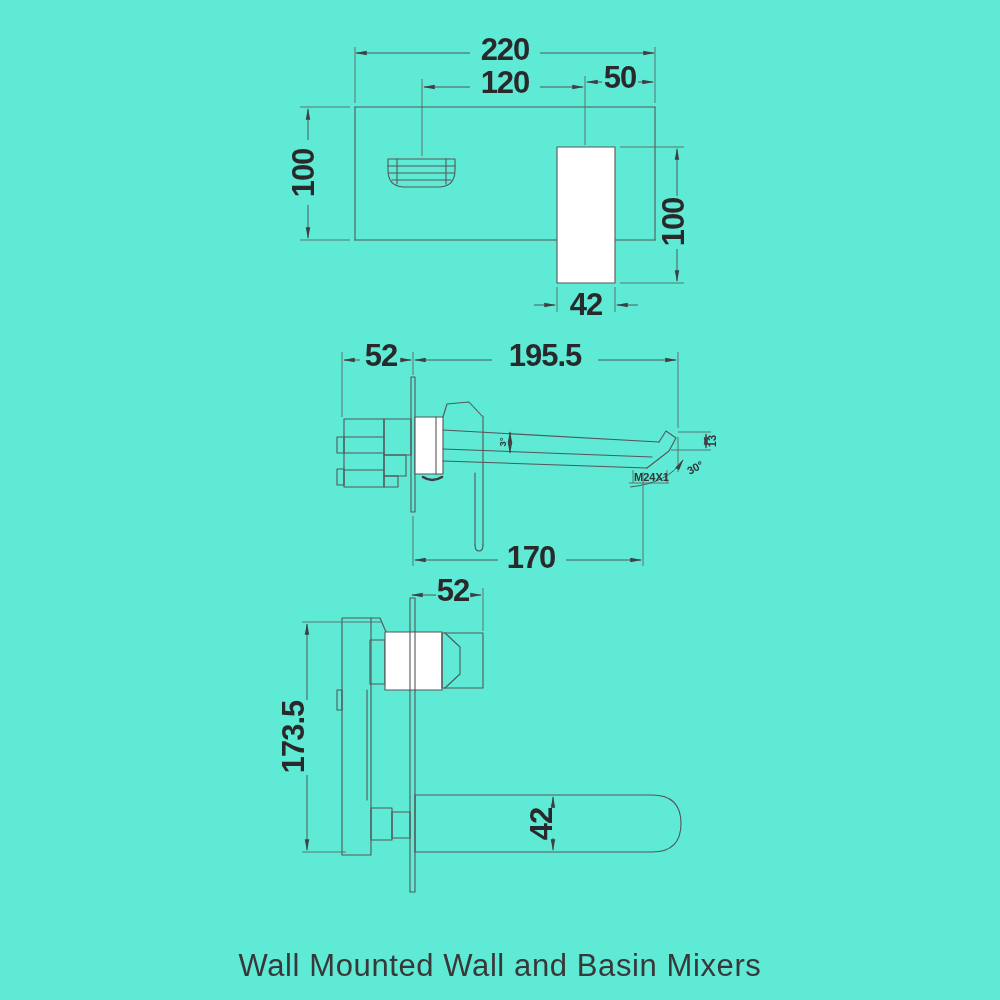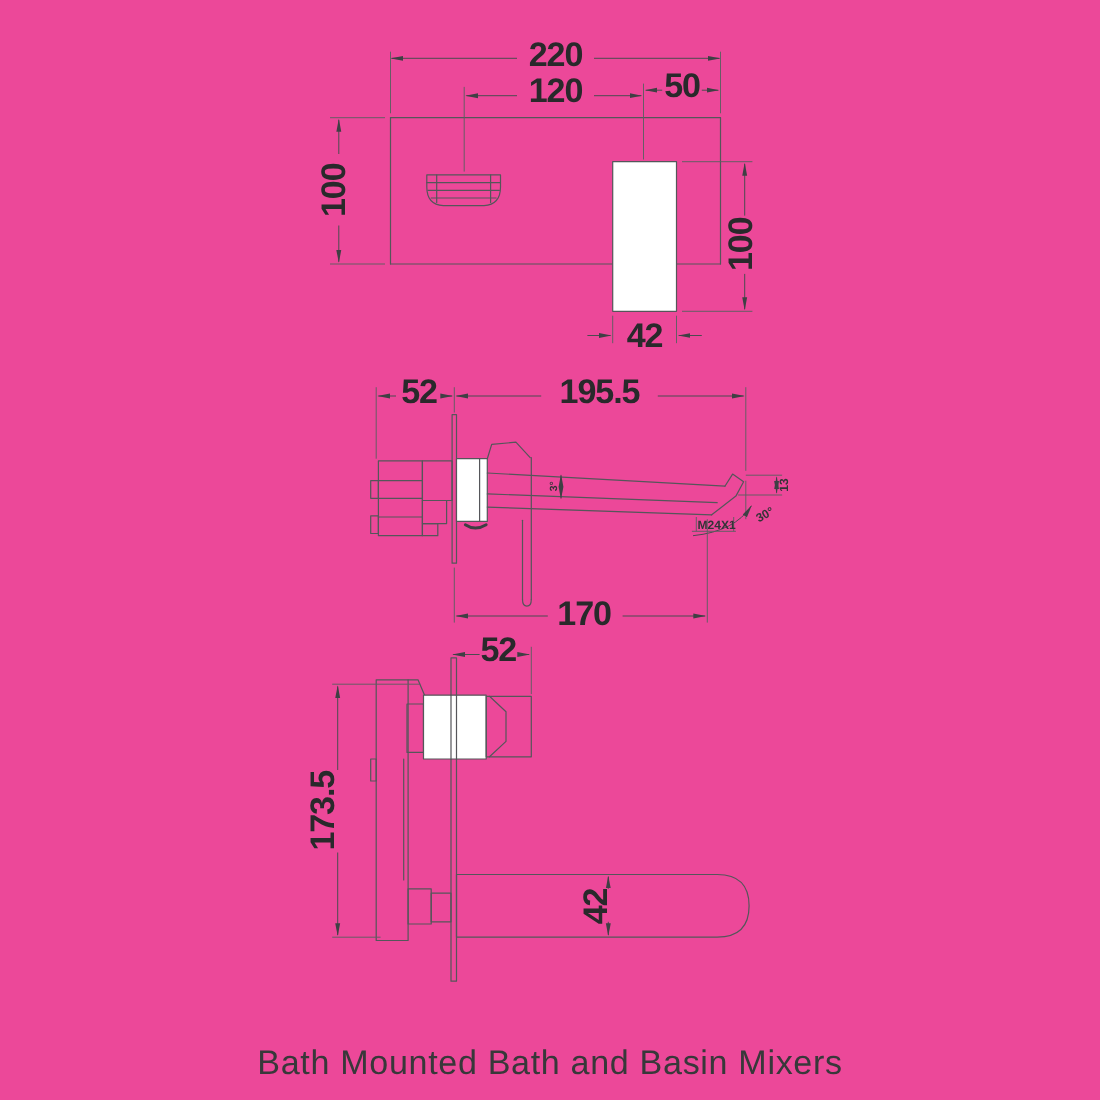--- a/index.html
+++ b/index.html
@@ -1,16 +1,16 @@
 <!DOCTYPE html>
 <html><head>
 <meta charset="utf-8">
 <style>
   html,body{margin:0;padding:0;background:#ffffff;}
-  .page{position:relative;width:1000px;height:1000px;background:#ec4899;overflow:hidden;
+  .page{position:relative;width:1000px;height:1000px;background:#5eead4;overflow:hidden;
         font-family:"Liberation Sans",sans-serif;}
   svg{position:absolute;left:0;top:0;}
   svg .geo{fill:none;stroke:#55565a;stroke-width:1.1;stroke-linejoin:round;stroke-linecap:round;}
   svg .geo-f{fill:#ffffff;stroke:#55565a;stroke-width:1.1;stroke-linejoin:round;}
   svg .dim{fill:none;stroke:#4a4b4f;stroke-width:0.9;}
   svg .ext{fill:none;stroke:#5d5e62;stroke-width:0.85;}
   svg .thick{fill:none;stroke:#3d3e42;stroke-width:2.6;stroke-linecap:round;}
   text.dtxt{font-family:"Liberation Sans",sans-serif;font-weight:700;font-size:31px;
             letter-spacing:-1px;fill:#29292b;}
   text.stxt{font-family:"Liberation Sans",sans-serif;font-weight:700;font-size:11px;
@@ -223,14 +223,14 @@
     </g>
 
     <g>
       <path class="dim" d="M553,808 L553,797" marker-end="url(#arw)"></path>
       <path class="dim" d="M553,838 L553,850" marker-end="url(#arw)"></path>
       <text class="dtxt" text-anchor="middle" transform="translate(552,824) rotate(-90)">42</text>
     </g>
   </g>
 </svg>
 
-<div class="caption">Bath Mounted Bath and  Basin Mixers</div>
+<div class="caption">Wall Mounted Wall and  Basin Mixers</div>
 </div>
 
 </body></html>

